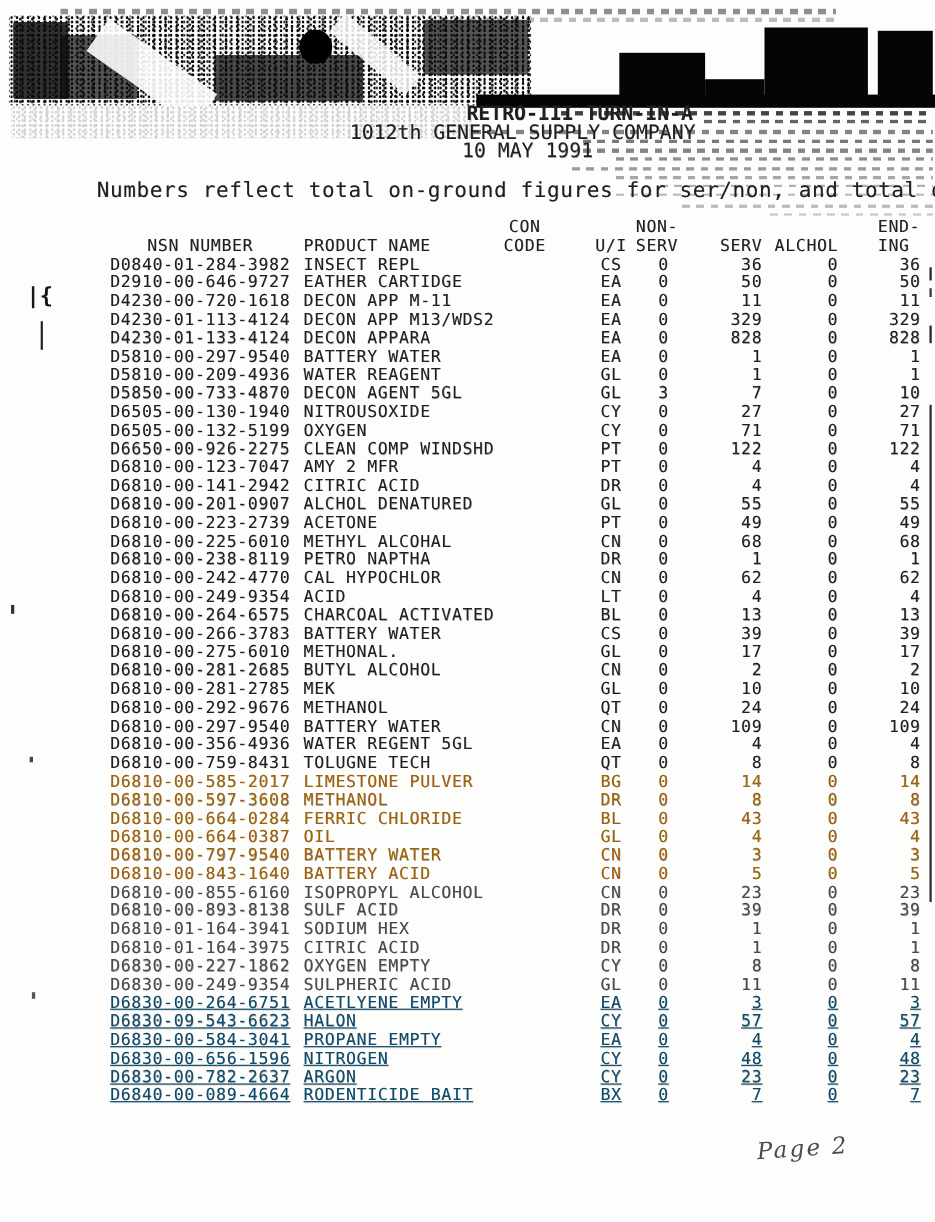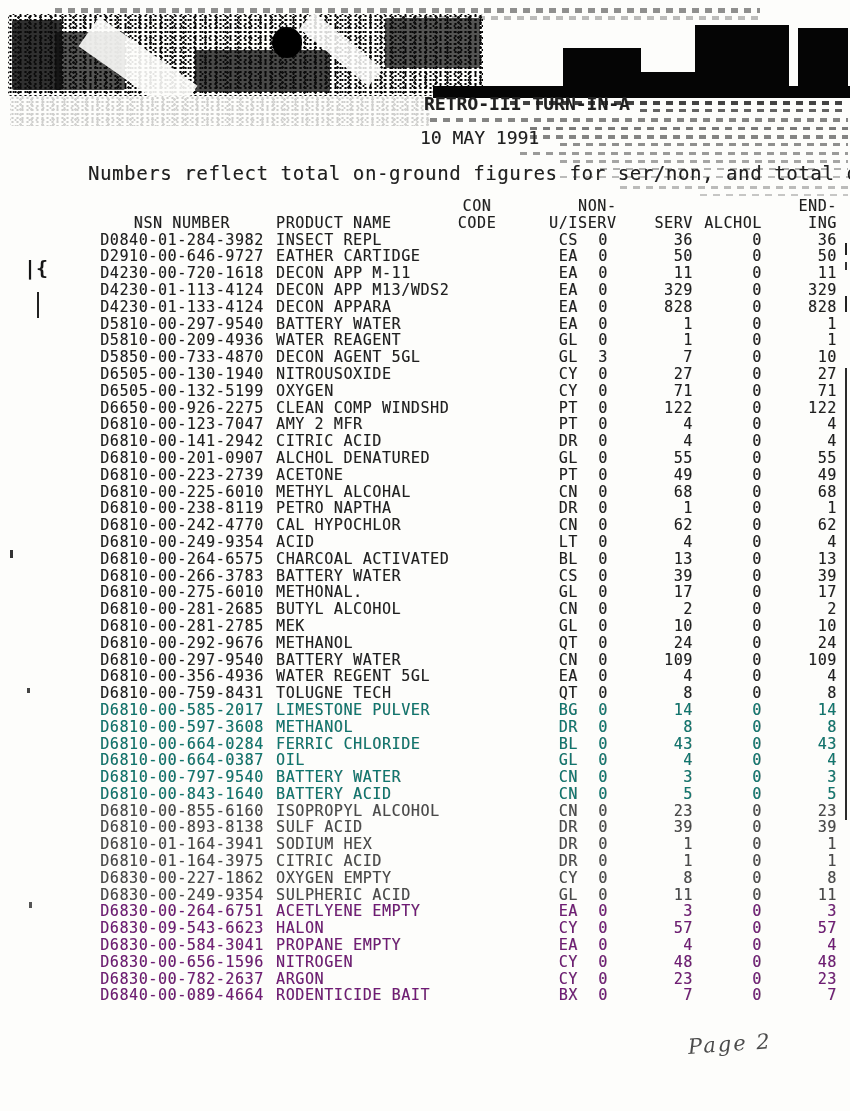--- a/index.html
+++ b/index.html
@@ -42,30 +42,30 @@
   .report-table{
     position:absolute;left:88px;top:198px;width:760px;
     font-size:15px;letter-spacing:0.6px;line-height:16.8px;
   }
   .tr{display:flex;white-space:pre;}
   .td{display:block;flex:0 0 auto;overflow:visible;white-space:pre;
       text-shadow:0.35px 0.35px 0 rgba(30,30,30,0.4);}
   .c-nsn{width:188px;text-align:center;}
   .c-product{width:150px;text-align:left;}
   .c-con{width:102px;text-align:center;}
-  .c-ui{width:50px;text-align:right;padding-left:5px;box-sizing:border-box;}
+  .c-ui{width:50px;text-align:center;padding-left:5px;box-sizing:border-box;}
   .c-nonserv{width:30px;text-align:right;}
   .c-serv{width:85px;text-align:right;}
   .c-issued{width:69px;text-align:right;}
   .c-ending{width:75px;text-align:right;}
-  .h-ending{text-align:right;padding-left:36px;box-sizing:border-box;}
+  .h-ending{text-align:left;padding-left:36px;box-sizing:border-box;}
   
-  .tbody .tr:nth-child(n+29){color:#0f766e;}
+  .tbody .tr:nth-child(n+29){color:#a16207;}
   .tbody .tr:nth-child(n+35){color:#4a4a4a;}
-  .tbody .tr:nth-child(n+41){color:#701a75;}
+  .tbody .tr:nth-child(n+41){color:#0c4a6e;text-decoration:underline;}
   
   .handwritten{
     font-family:"DejaVu Serif", serif;
     font-style:italic;
     font-size:21px;
     color:#4b4b4b;
     transform:rotate(-4deg);
     letter-spacing:2px;
   }
 </style>
@@ -111,20 +111,21 @@
   <div class="abs" style="left:10px;top:550px;width:3px;height:8px;background:#333;"></div>
   <div class="abs" style="left:27px;top:688px;width:3px;height:5px;background:#444;"></div>
   <div class="abs" style="left:29px;top:902px;width:3px;height:6px;background:#555;"></div>
 
   <div class="abs" style="left:845px;top:243px;width:2px;height:12px;background:#222;"></div>
   <div class="abs" style="left:845px;top:262px;width:2px;height:8px;background:#333;"></div>
   <div class="abs" style="left:845px;top:296px;width:2px;height:16px;background:#222;"></div>
   <div class="abs" style="left:845px;top:368px;width:2px;height:452px;background:#2a2a2a;"></div>
 
   <div class="abs typed title-line" style="left:424px;top:95px;font-weight:bold;">RETRO-III TURN-IN-A</div>
+  <div class="abs typed title-line" style="left:318px;top:112px;">1012th GENERAL SUPPLY COMPANY</div>
   <div class="abs typed title-line" style="left:420px;top:129px;">10 MAY 1991</div>
   <div class="abs typed note-line" style="left:88px;top:162px;">Numbers reflect total on-ground figures for ser/non, and total of both.</div>
 
   <div class="report-table">
     <div class="tr">
       <span class="td c-nsn"></span>
       <span class="td c-product"></span>
       <span class="td c-con">CON</span>
       <span class="td c-ui"></span>
       <span class="td c-nonserv">NON-</span>

